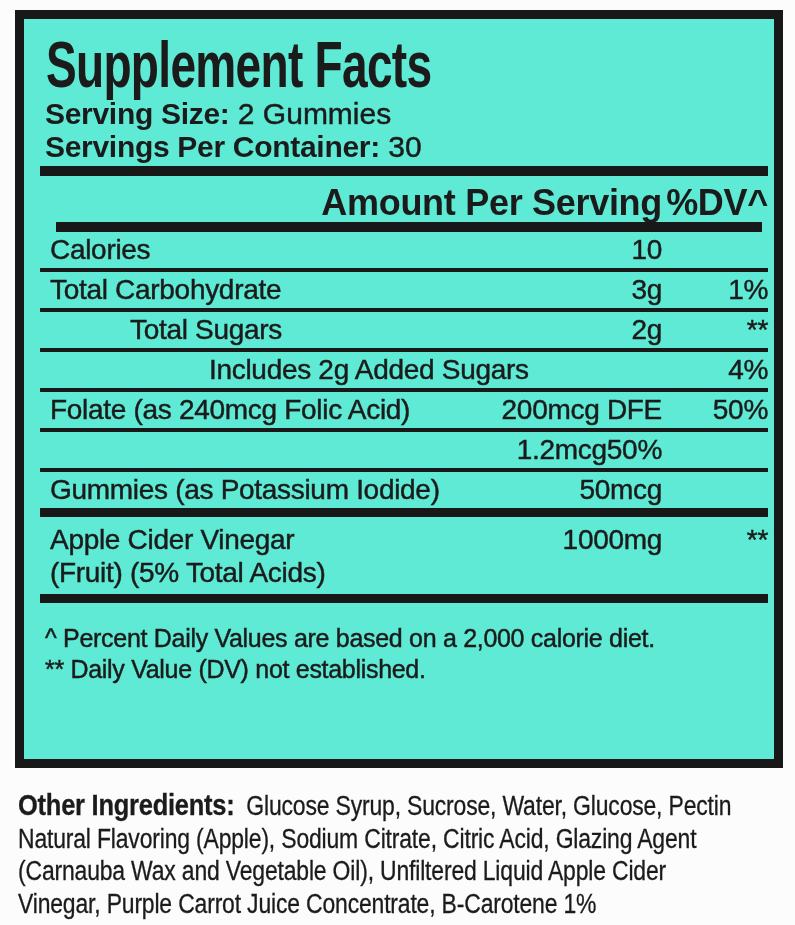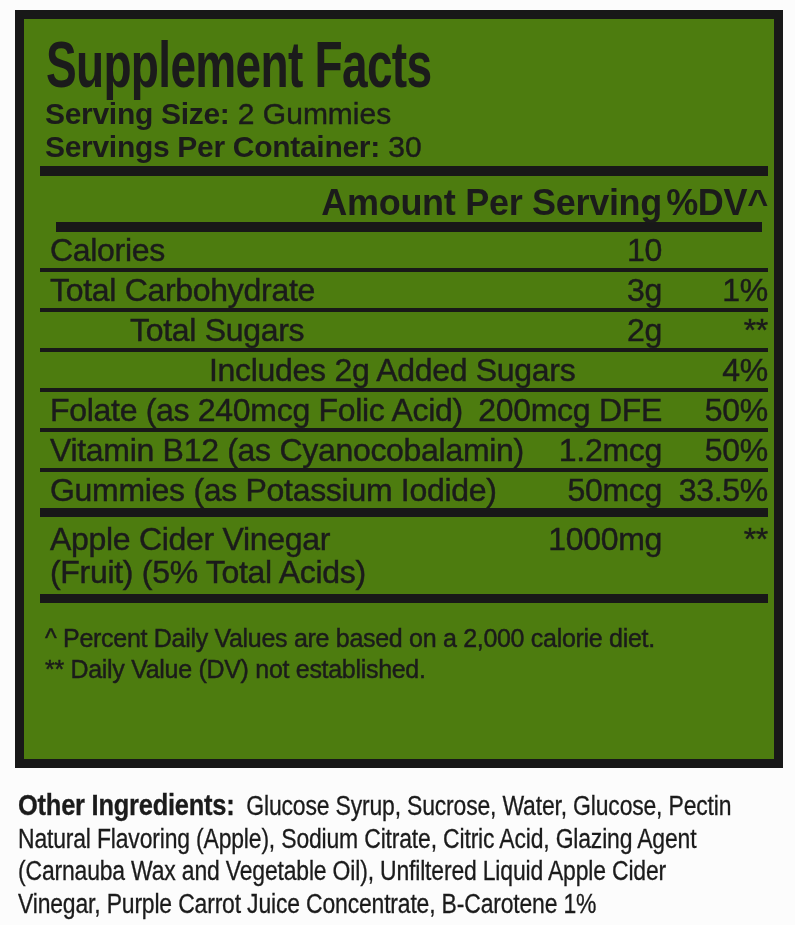--- a/index.html
+++ b/index.html
@@ -7,21 +7,21 @@
     width:795px;height:925px;
     background:#fcfcfc;
     color:#1b1b1b;
     font-family:"Liberation Sans","DejaVu Sans",sans-serif;
     position:relative;
     overflow:hidden;
   }
   .facts-box{
     position:absolute;left:15px;top:10px;
     width:768px;height:758px;box-sizing:border-box;
-    border:9px solid #181818;background:#4d7c0f;
+    border:9px solid #181818;background:#5eead4;
   }
   .title{
     margin:14px 0 0 22px;
     font-size:64px;font-weight:700;line-height:64px;
     letter-spacing:-1px;white-space:nowrap;
     transform:scaleX(0.72);transform-origin:0 50%;
   }
   .serving-line{
     margin:0 0 0 21px;font-size:30px;line-height:33px;white-space:nowrap;
   }
@@ -34,21 +34,21 @@
   .bar1{margin-top:3px;}
   .tbl{margin:0 6px 0 16px;}
   .thead{
     display:grid;grid-template-columns:1fr max-content 106px;
     padding:13px 0 6px 0;font-weight:700;font-size:36px;line-height:27px;
   }
   .thead .amt,.thead .dv{text-align:right;letter-spacing:-0.3px;}
   .row{
     display:grid;grid-template-columns:1fr max-content 106px;
     align-items:start;
-    font-size:32px;line-height:36px;
+    font-size:28px;line-height:36px;
     border-bottom:4px solid #181818;
   }
   .row .name{padding-left:10px;letter-spacing:-0.3px;}
   .row .amt,.row .dv{text-align:right;letter-spacing:-0.3px;}
   .row.indent-1 .name{padding-left:90px;}
   .row.indent-2 .name{padding-left:169px;}
   .row.heavy{border-bottom-width:9px;}
   .row.two-line{line-height:33px;padding:6px 0 5px 0;}
   .row.two-line .name div{white-space:nowrap;}
   .footnotes{
@@ -108,28 +108,26 @@
       <span class="name">Includes 2g Added Sugars</span>
       <span class="amt"></span>
       <span class="dv">4%</span>
     </div>
     <div class="row md">
       <span class="name">Folate (as 240mcg Folic Acid)</span>
       <span class="amt">200mcg DFE</span>
       <span class="dv">50%</span>
     </div>
     <div class="row md">
-      <span class="name">Vitamin B12 (as Cyanocobalamin)</span>
       <span class="amt">1.2mcg</span>
       <span class="dv">50%</span>
     </div>
     <div class="row md heavy">
       <span class="name">Gummies (as Potassium Iodide)</span>
       <span class="amt">50mcg</span>
-      <span class="dv">33.5%</span>
     </div>
     <div class="row md heavy two-line">
       <span class="name">
         <div>Apple Cider Vinegar</div>
         <div>(Fruit) (5% Total Acids)</div>
       </span>
       <span class="amt">1000mg</span>
       <span class="dv">**</span>
     </div>
   </div>

